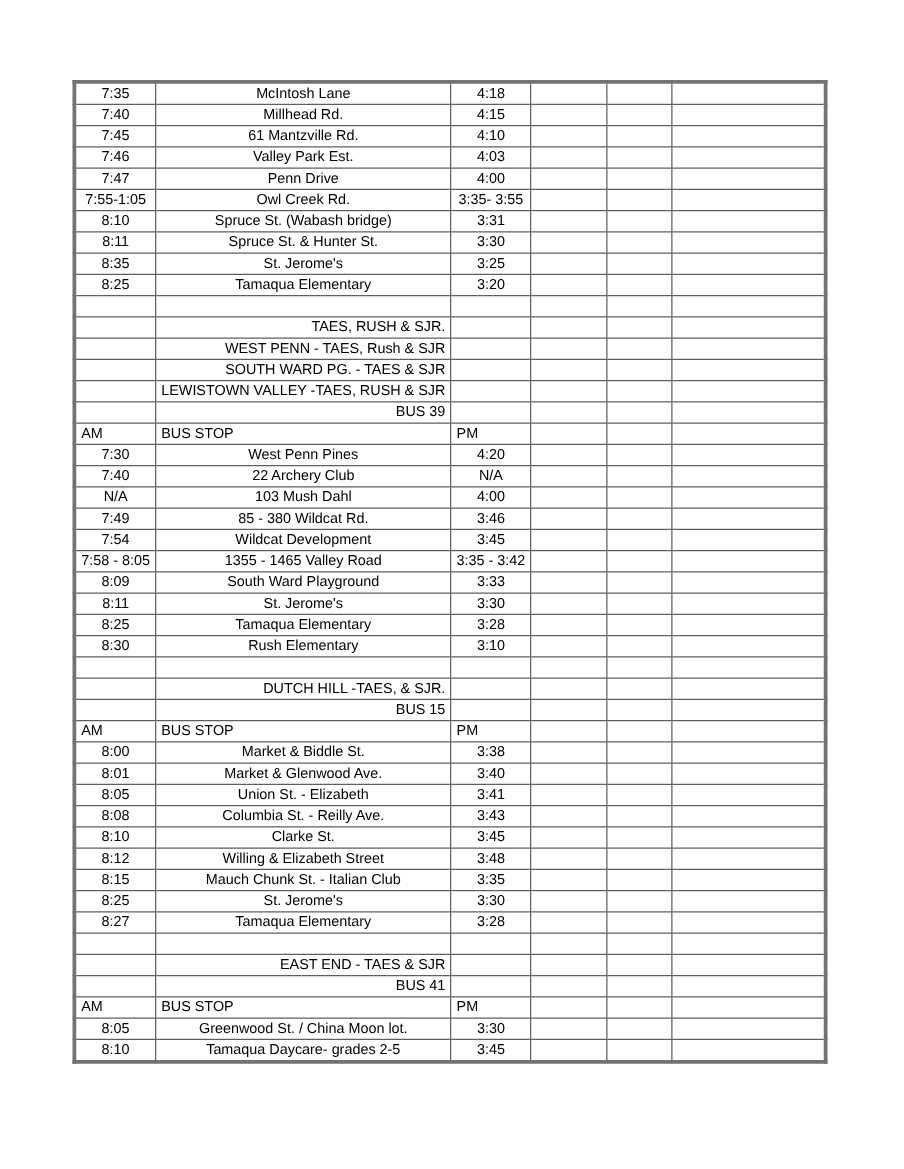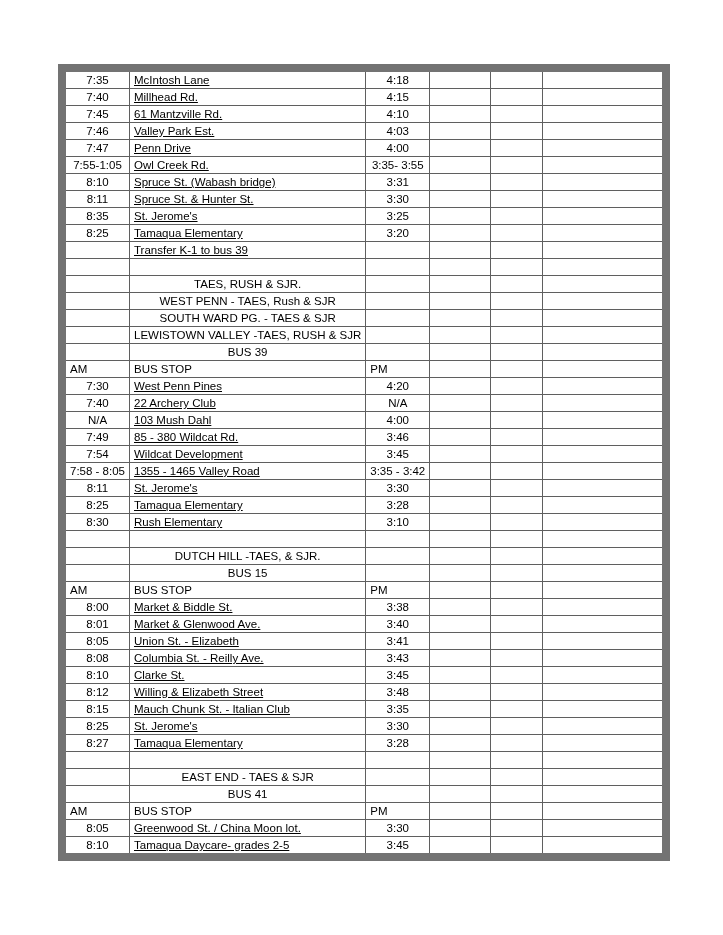--- a/index.html
+++ b/index.html
@@ -14,36 +14,36 @@
     height: 935px;
     background: #ffffff;
     overflow: hidden;
   }
   table.schedule {
     position: absolute;
     left: 58px;
     top: 64px;
     border-collapse: collapse;
     table-layout: fixed;
-    border: 8px solid #737373;
+    border: 3px solid #737373;
   }
   table.schedule td {
     border: 1px solid #5f5f5f;
     height: 16px;
     font-size: 11.5px;
     line-height: 16px;
     color: #000000;
     padding: 0 4px;
     overflow: hidden;
     white-space: nowrap;
     vertical-align: middle;
   }
   td.c-am, td.c-pm { text-align: center; padding: 0 1px; }
-  td.c-stop { text-align: left; text-decoration: underline; }
-  td.c-title { text-align: center; }
+  td.c-stop { text-align: center; }
+  td.c-title { text-align: right; }
   td.c-header { text-align: left; }
   td.c-empty { }
 </style>
 </head>
 <body>
 
 <div class="page">
   <table class="schedule">
     <colgroup>
       <col style="width:64px">
@@ -129,28 +129,20 @@
         <tr>
           <td class="c-am">8:25</td>
           <td class="c-stop">Tamaqua Elementary</td>
           <td class="c-pm">3:20</td>
           <td class="c-empty"></td>
           <td class="c-empty"></td>
           <td class="c-empty"></td>
         </tr>
         <tr>
           <td class="c-am"></td>
-          <td class="c-stop">Transfer K-1 to bus 39</td>
-          <td class="c-pm"></td>
-          <td class="c-empty"></td>
-          <td class="c-empty"></td>
-          <td class="c-empty"></td>
-        </tr>
-        <tr>
-          <td class="c-am"></td>
           <td class="c-stop"></td>
           <td class="c-pm"></td>
           <td class="c-empty"></td>
           <td class="c-empty"></td>
           <td class="c-empty"></td>
         </tr>
         <tr>
           <td class="c-am"></td>
           <td class="c-title">TAES, RUSH &amp; SJR.</td>
           <td class="c-pm"></td>
@@ -235,20 +227,28 @@
           <td class="c-stop">Wildcat Development</td>
           <td class="c-pm">3:45</td>
           <td class="c-empty"></td>
           <td class="c-empty"></td>
           <td class="c-empty"></td>
         </tr>
         <tr>
           <td class="c-am">7:58 - 8:05</td>
           <td class="c-stop">1355 - 1465 Valley Road</td>
           <td class="c-pm">3:35 - 3:42</td>
+          <td class="c-empty"></td>
+          <td class="c-empty"></td>
+          <td class="c-empty"></td>
+        </tr>
+        <tr>
+          <td class="c-am">8:09</td>
+          <td class="c-stop">South Ward Playground</td>
+          <td class="c-pm">3:33</td>
           <td class="c-empty"></td>
           <td class="c-empty"></td>
           <td class="c-empty"></td>
         </tr>
         <tr>
           <td class="c-am">8:11</td>
           <td class="c-stop">St. Jerome's</td>
           <td class="c-pm">3:30</td>
           <td class="c-empty"></td>
           <td class="c-empty"></td>

